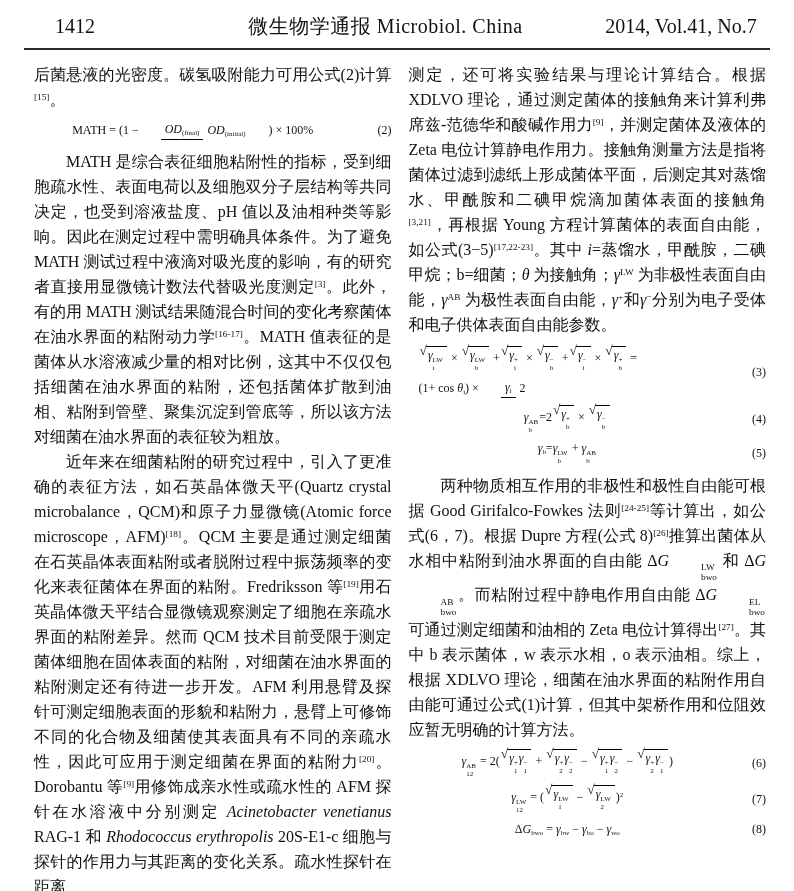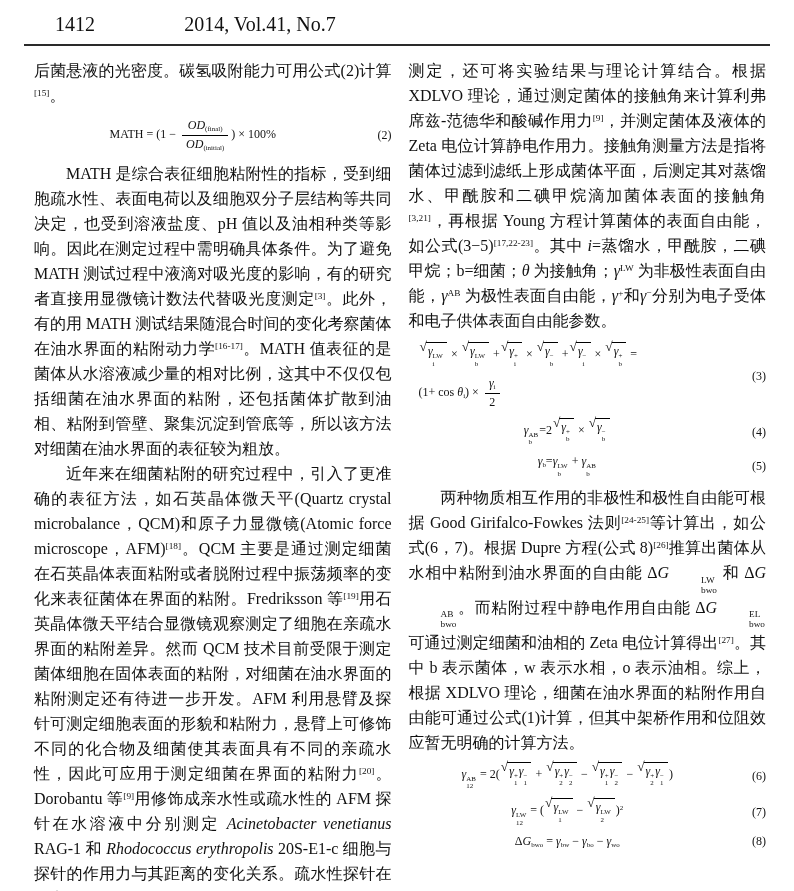--- a/index.html
+++ b/index.html
@@ -47,21 +47,21 @@
     margin-right:1px;
   }
   .stk .s-sup, .stk .s-sub { display:block; white-space:nowrap; }
 
   
   .sqrt { display:inline-flex; align-items:flex-start; vertical-align:middle; margin:0 1px; }
   .sqrt-sym { line-height:1.05; font-size:1.12em; transform:translateY(-2px); margin-right:-1px; }
   .sqrt-body { border-top:1.3px solid #000; padding:1px 3px 0 2px; line-height:1.2; white-space:nowrap; }
 
   
-  .frac { display:inline-flex; flex-direction:column; vertical-align:middle; text-align:center; margin:0 3px; line-height:1.3; }
+  .frac { display:inline-flex; flex-direction:row; vertical-align:middle; text-align:center; margin:0 19px; line-height:1.3; }
   .frac .num { display:block; border-bottom:1.2px solid #000; padding:0 4px 1px; }
   .frac .den { display:block; padding:1px 4px 0; }
 
   
   .formula {
     display:flex; align-items:center;
     margin:7px 0; font-size:12px;
   }
   .f-body { flex:1; text-align:center; white-space:nowrap; }
   .f-num  { flex:0 0 40px; text-align:right; }
@@ -69,20 +69,21 @@
   .eq2 { margin:10px 0 9px; }
   .eq3 { margin:9px 0 6px; }
 </style>
 </head>
 <body>
 
 <div class="page">
 
   <div class="header">
     <span class="pg">1412</span>
+    <span class="jt">微生物学通报  Microbiol. China</span>
     <span class="iss">2014, Vol.41, No.7</span>
   </div>
   <div class="rule"></div>
 
   <div class="columns">
 
     <div class="col">
       <p>后菌悬液的光密度。碳氢吸附能力可用公式(2)计算<sup>[15]</sup>。</p>
 
       <div class="formula eq2">

